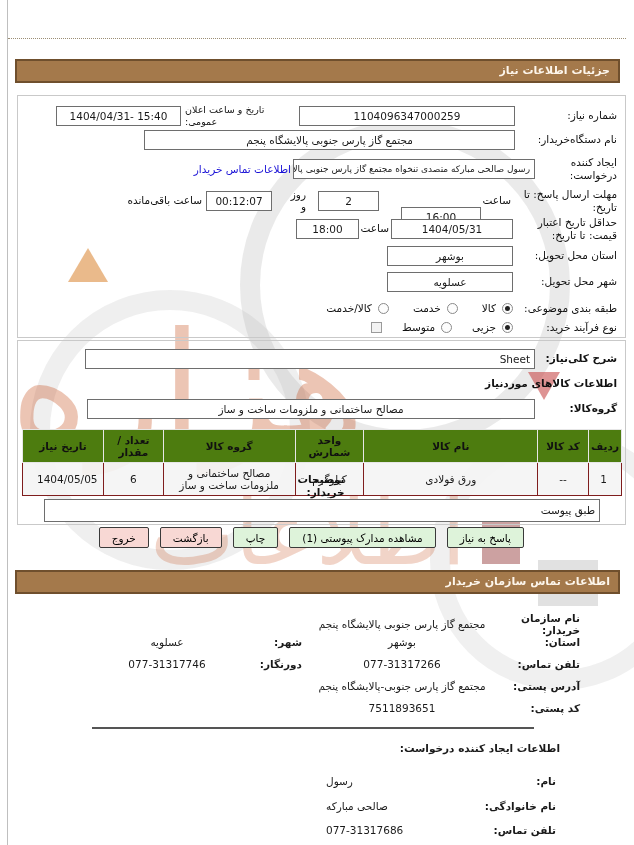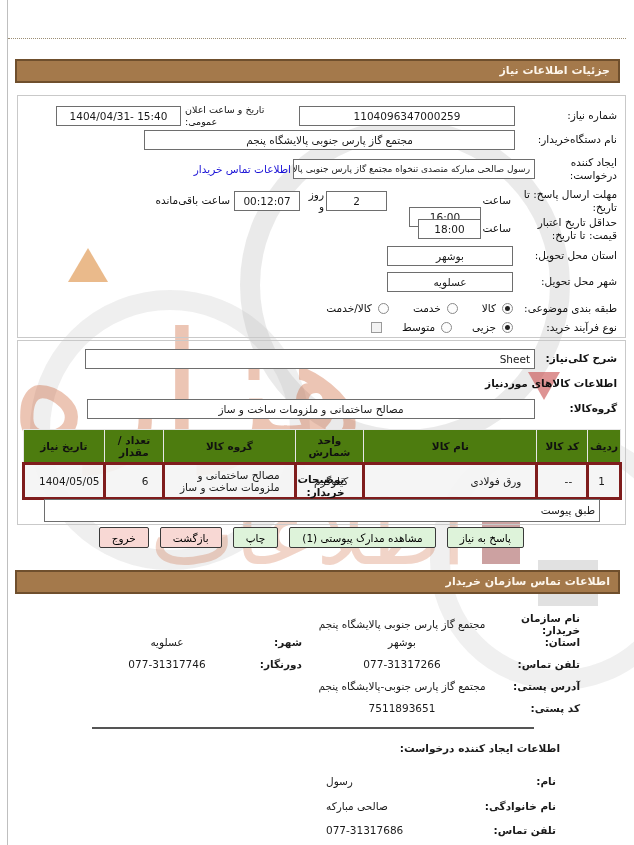--- a/index.html
+++ b/index.html
@@ -35,21 +35,21 @@
 
   
   .radio { display:inline-block; width:11px; height:11px; border:1px solid #8a8a8a; border-radius:50%;
            background:#fdfdfd; position:relative; flex:0 0 auto; }
   .radio.on::after { content:""; position:absolute; inset:2px; border-radius:50%; background:#222; }
   .cbx { display:inline-block; width:11px; height:11px; border:1px solid #9a9a9a; background:#f3f3f3; flex:0 0 auto; }
 
   
   table.goods { width:603px; border-collapse:collapse; table-layout:fixed; font-size:10.5px; }
   table.goods th { background:#4d7c0f; color:#111; font-weight:bold; padding:4px 2px; border:1px solid #e6e6e6; }
-  table.goods td { background:#f4f4f4e6; padding:4px 14px; text-align:right; border:3px solid #7f1d1d; }
+  table.goods td { background:#f4f4f4e6; padding:4px 14px; text-align:center; border:1px solid #7f1d1d; }
 
   
   .btns { position:absolute; top:527px; right:110px; display:flex; align-items:center; gap:11px; }
   .btn { height:21px; border:1px solid #3a3a3a; border-radius:2px; font-size:10.5px; line-height:18px;
          padding:0 12px; text-align:center; cursor:pointer; font-family:"DejaVu Sans", sans-serif; }
   .btn.green { background:#def3da; }
   .btn.pink  { background:#f8d8d4; }
 
   
   .crow { position:absolute; right:54px; left:20px; display:grid;
@@ -105,30 +105,31 @@
 
       <div class="r" style="top:58px; height:30px;">
         <span class="lbl" style="width:82px;">ایجاد کننده درخواست:</span>
         <span class="box start" style="width:242px; font-size:9px;">رسول صالحی مبارکه متصدی تنخواه مجتمع گاز پارس جنوبی پالایشگاه پنجم</span>
         <span class="link" style="margin-right:2px;">اطلاعات تماس خریدار</span>
       </div>
 
       <div class="r" style="top:92px; height:26px;">
         <span class="lbl" style="width:104px;">مهلت ارسال پاسخ: تا تاریخ:</span>
         <span class="lbl" style="margin:0 2px; width:28px;">ساعت</span>
-        <span class="box" style="width:72px;margin-top:32px;" dir="ltr">16:00</span>
+        <span class="box" style="width:80px;margin-top:32px;" dir="ltr">16:00</span>
         <span style="width:22px;"></span>
         <span class="box" style="width:61px;" dir="ltr">2</span>
-        <span class="lbl" style="width:22px; margin:0 2px; line-height:1.1;">روز و</span>
+        <span class="lbl" style="width:22px; margin:0 12px; line-height:1.1;">روز و</span>
         <span class="box" style="width:66px;" dir="ltr">00:12:07</span>
         <span class="lbl" style="margin-right:4px;">ساعت باقی‌مانده</span>
       </div>
 
       <div class="r" style="top:120px; height:26px;">
         <span class="lbl" style="width:104px;">حداقل تاریخ اعتبار قیمت: تا تاریخ:</span>
+        <span class="box" style="width:122px;" dir="ltr">1404/05/31</span>
         <span class="lbl" style="margin:0 2px; width:28px;">ساعت</span>
         <span class="box" style="width:63px;" dir="ltr">18:00</span>
       </div>
 
       <div class="r" style="top:150px;">
         <span class="lbl" style="width:104px;">استان محل تحویل:</span>
         <span class="box" style="width:126px;">بوشهر</span>
       </div>
 
       <div class="r" style="top:176px;">

